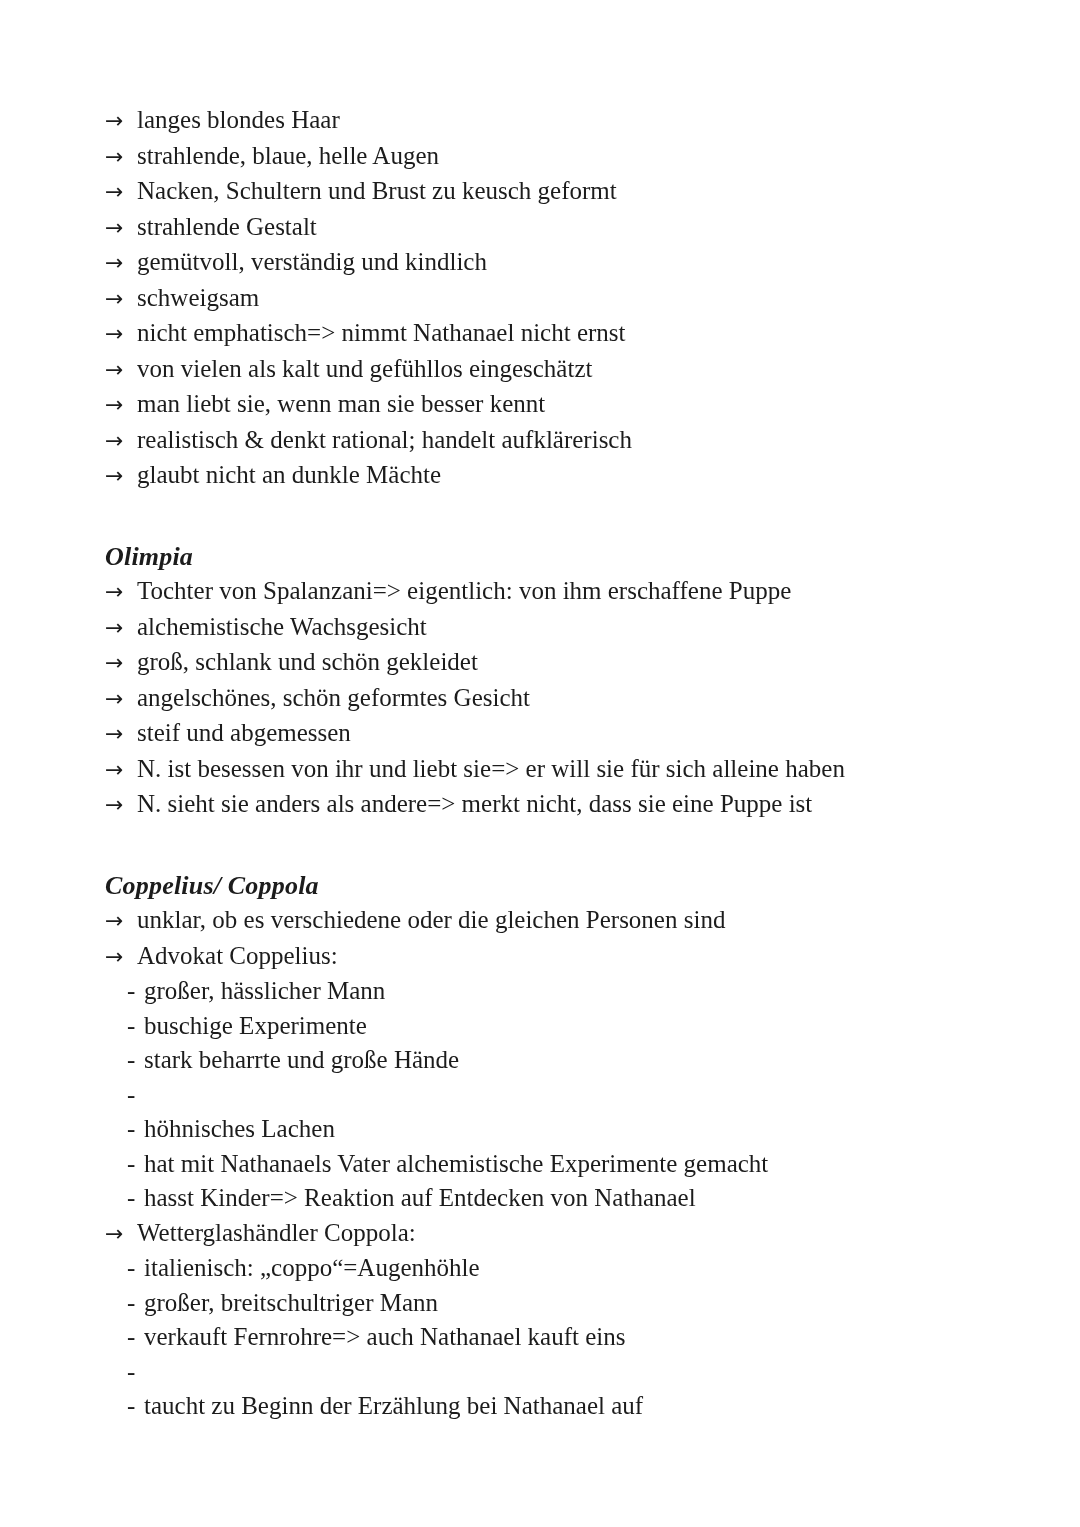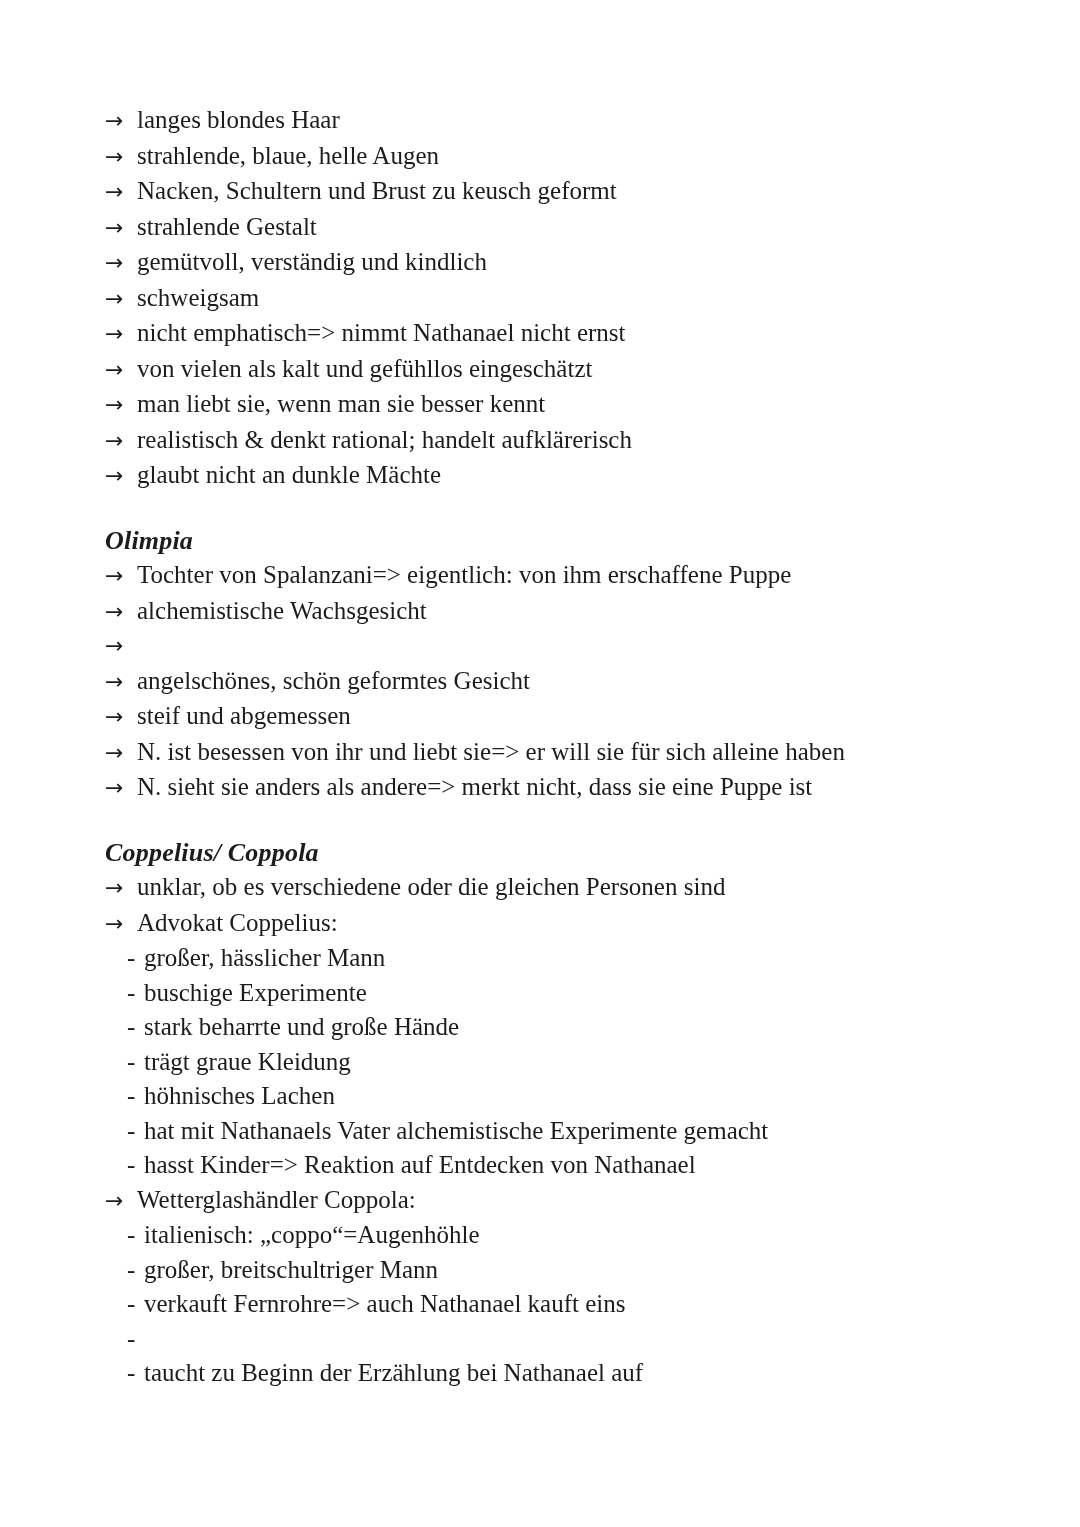--- a/index.html
+++ b/index.html
@@ -16,21 +16,21 @@
     overflow: hidden;
   }
   .page {
     box-sizing: border-box;
     width: 1080px;
     height: 1527px;
     padding: 103px 40px 0 105px;
     background: #ffffff;
   }
   section.notes-section { margin: 0; padding: 0; }
-  section.notes-section + section.notes-section { margin-top: 30px; }
+  section.notes-section + section.notes-section { margin-top: 46px; }
   h2.section-heading {
     margin: 0;
     font-size: 26px;
     line-height: 34.5px;
     font-weight: bold;
     font-style: italic;
     letter-spacing: 0.2px;
   }
   .item {
     display: flex;
@@ -108,20 +108,21 @@
         <div class="item arrow">
           <span class="bullet">→</span>
           <span class="txt">Tochter von Spalanzani=&gt; eigentlich: von ihm erschaffene Puppe</span>
         </div>
         <div class="item arrow">
           <span class="bullet">→</span>
           <span class="txt">alchemistische Wachsgesicht</span>
         </div>
         <div class="item arrow">
           <span class="bullet">→</span>
+          <span class="txt">groß, schlank und schön gekleidet</span>
         </div>
         <div class="item arrow">
           <span class="bullet">→</span>
           <span class="txt">angelschönes, schön geformtes Gesicht</span>
         </div>
         <div class="item arrow">
           <span class="bullet">→</span>
           <span class="txt">steif und abgemessen</span>
         </div>
         <div class="item arrow">
@@ -150,21 +151,20 @@
         <div class="item dash">
           <span class="bullet">-</span>
           <span class="txt">buschige Experimente</span>
         </div>
         <div class="item dash">
           <span class="bullet">-</span>
           <span class="txt">stark beharrte und große Hände</span>
         </div>
         <div class="item dash">
           <span class="bullet">-</span>
-          <span class="txt">trägt graue Kleidung</span>
         </div>
         <div class="item dash">
           <span class="bullet">-</span>
           <span class="txt">höhnisches Lachen</span>
         </div>
         <div class="item dash">
           <span class="bullet">-</span>
           <span class="txt">hat mit Nathanaels Vater alchemistische Experimente gemacht</span>
         </div>
         <div class="item dash">

